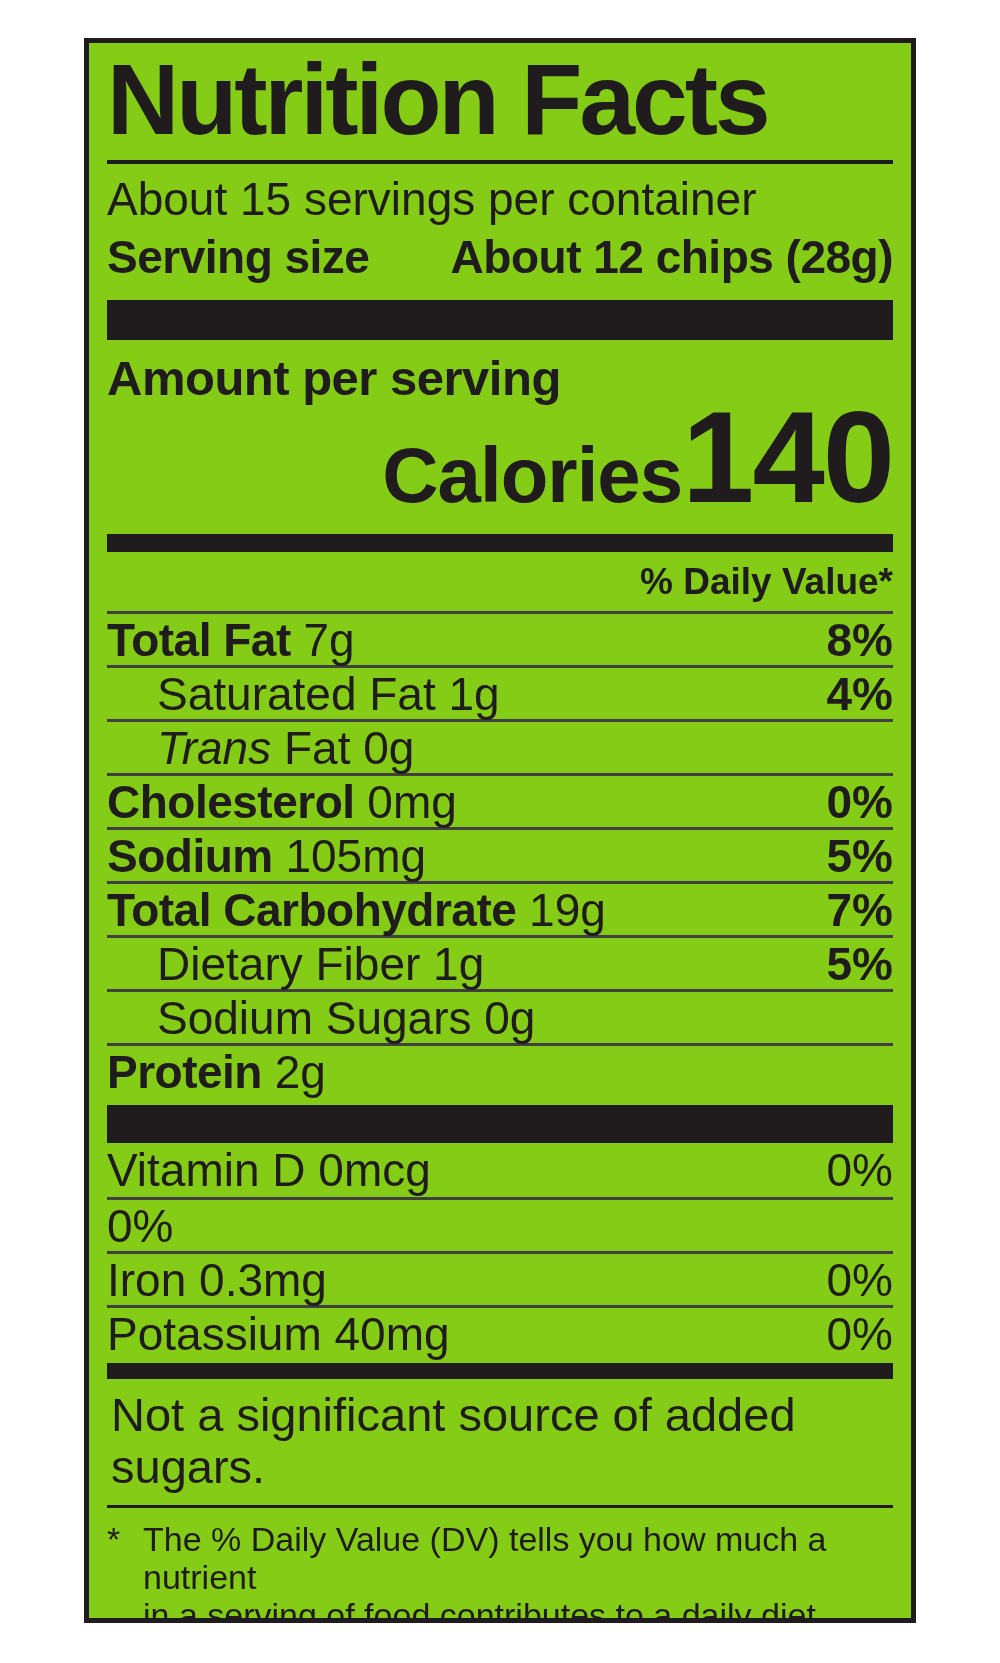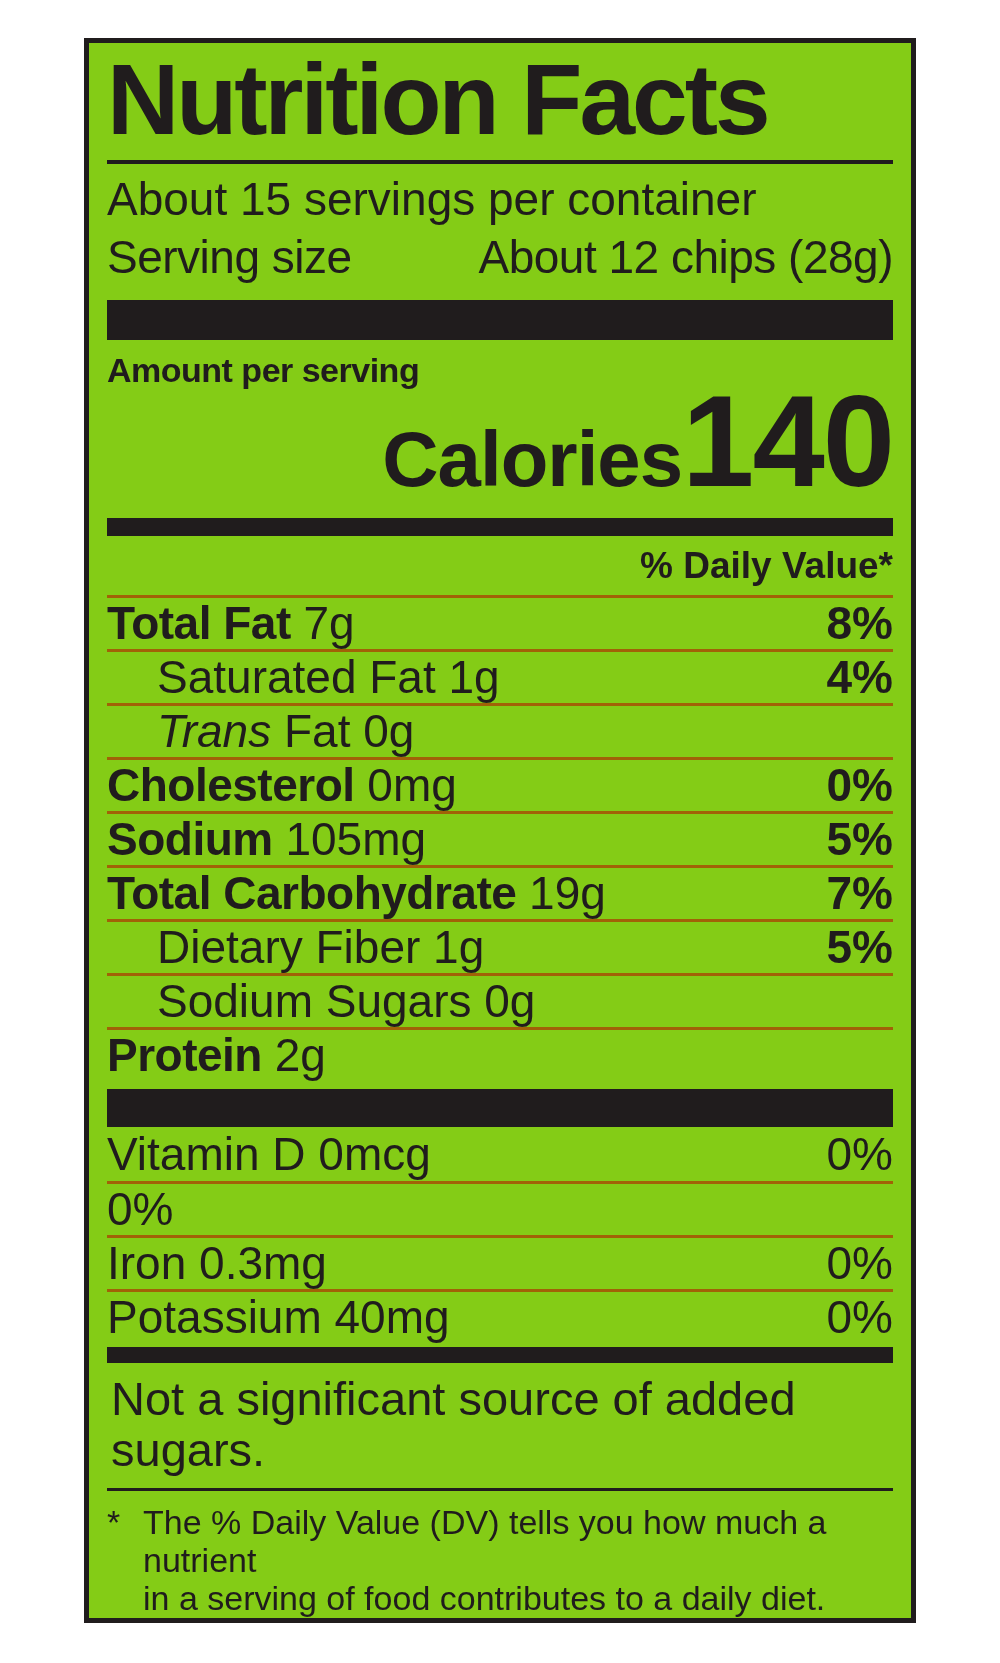--- a/index.html
+++ b/index.html
@@ -25,45 +25,45 @@
     font-weight: 700;
     letter-spacing: -3px;
     line-height: 0.97;
     white-space: nowrap;
   }
   .rule-thin { height: 4px; background: #201c1d; }
   .title-rule { margin: 12px 0 10px 0; }
   .servings-line { font-size: 46px; line-height: 1.1; }
   .serving-row {
     display: flex; justify-content: space-between;
-    font-weight: 400; font-size: 46px; line-height: 1.1;
+    font-weight: 700; font-size: 46px; line-height: 1.1;
     margin-top: 7px;
     letter-spacing: -0.5px;
   }
   .bar { background: #201c1d; }
   .bar-thick { height: 40px; margin-top: 18px; }
   .amount-per-serving {
-    font-weight: 700; font-size: 34px; line-height: 1.1;
+    font-weight: 700; font-size: 49px; line-height: 1.1;
     margin-top: 12px; letter-spacing: -0.5px;
   }
   .calories-row {
     display: flex; justify-content: flex-end; align-items: baseline;
     margin-top: -6px;
   }
   .calories-word { font-size: 78px; font-weight: 700; letter-spacing: -1px; line-height: 1.3; }
   .calories-num  { font-size: 130px; font-weight: 700; line-height: 0.88; letter-spacing: -2px; }
   .bar-medium { height: 18px; margin-top: 8px; }
   .dv-header {
     text-align: right; font-weight: 700; font-size: 37px; line-height: 1.1;
     margin: 10px 0 8px 0;
   }
   .rows .row {
     display: flex; justify-content: space-between; align-items: center;
     min-height: 54px;
-    border-top: 3px solid #a16207;
+    border-top: 3px solid #404040;
     font-size: 46px; line-height: 1.05;
   }
   .rows.vitamins .row:first-child { border-top: none; }
   .nm b { font-weight: 700; letter-spacing: -0.5px; }
   .nm .ital { font-style: italic; }
   .ind { padding-left: 50px; }
   .dv { font-weight: 700; }
   .rows.vitamins .dv { font-weight: 400; }
   .bar-thick2 { height: 38px; margin-top: 8px; }
   .bar-medium2 { height: 16px; margin-top: 4px; }

